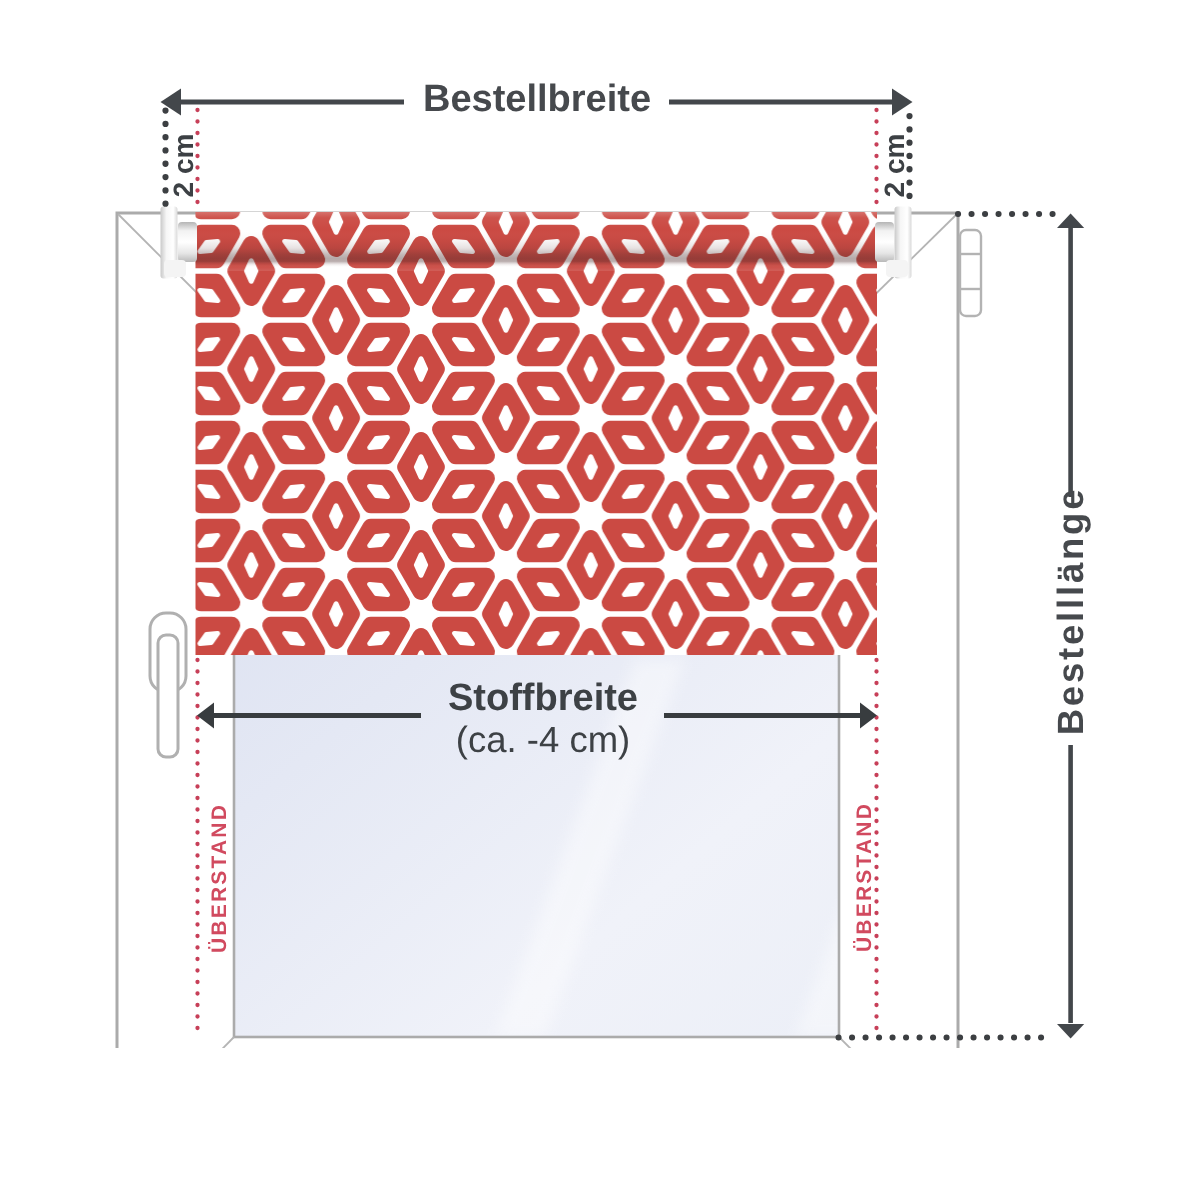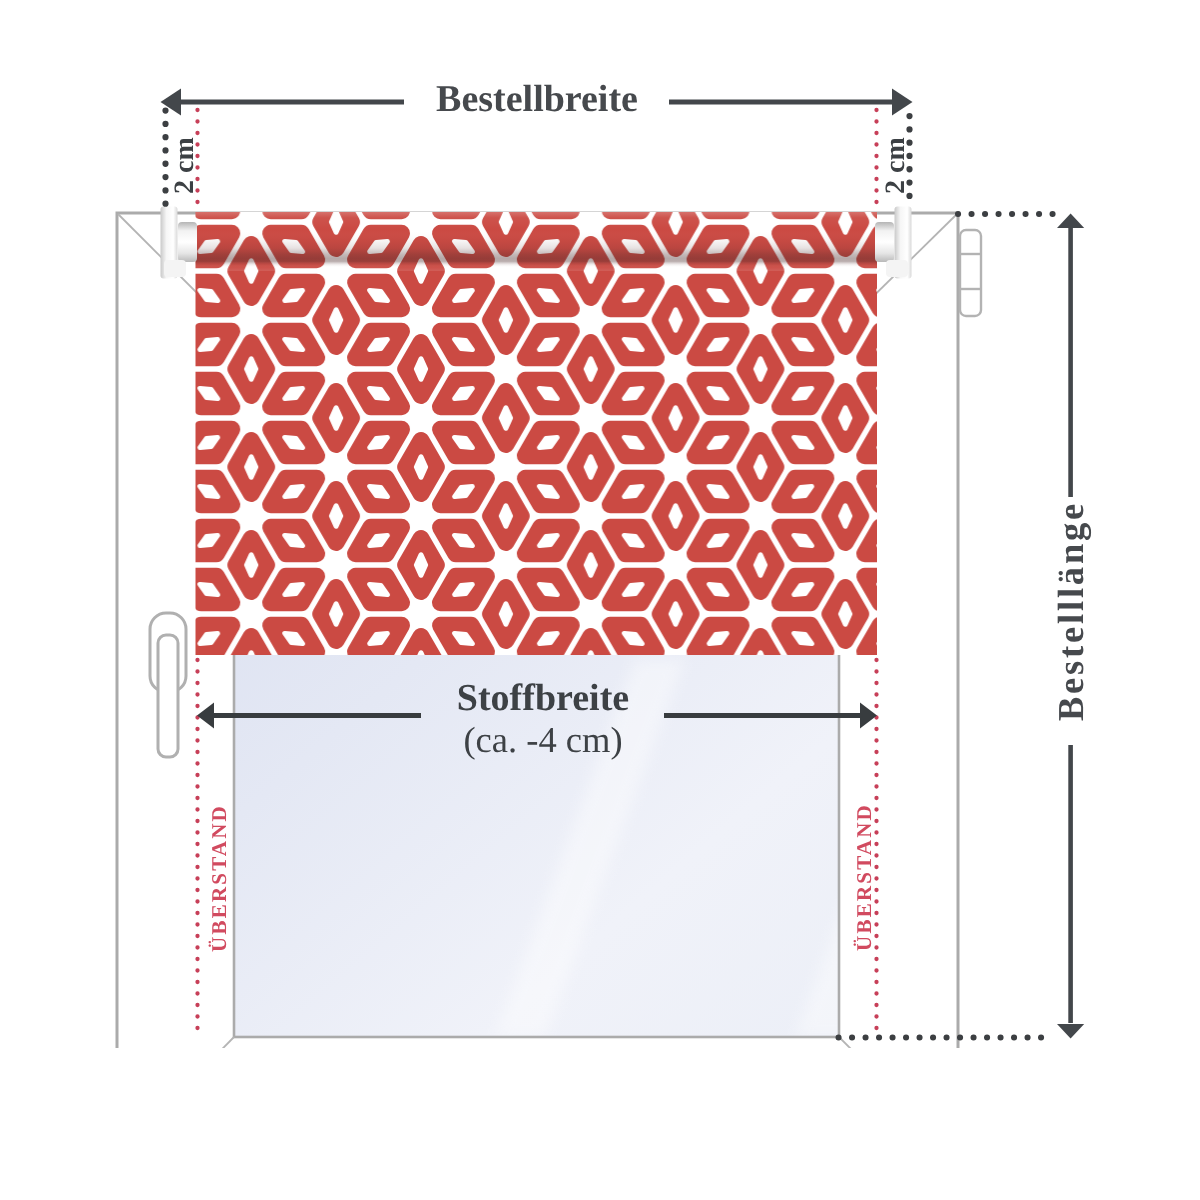--- a/index.html
+++ b/index.html
@@ -1,17 +1,17 @@
 <!DOCTYPE html>
 <html><head>
 <meta charset="utf-8">
 <style>
   html,body{margin:0;padding:0;background:#ffffff;}
   .page{position:relative;width:1200px;height:1048px;background:#4d7c0f;overflow:hidden;
-        font-family:Liberation Serif, serif;}
+        font-family:Liberation Sans, sans-serif;}
   svg{display:block;-webkit-font-smoothing:antialiased;text-rendering:geometricPrecision}
 </style>
 </head>
 <body>
 <div class="page">
 <svg width="1200" height="1200" viewBox="0 0 1200 1200">
 <defs>
   <linearGradient id="glassg" x1="234" y1="330" x2="839" y2="1037" gradientUnits="userSpaceOnUse">
     <stop offset="0" stop-color="#d8def0"></stop>
     <stop offset="0.4" stop-color="#e4e8f4"></stop>

